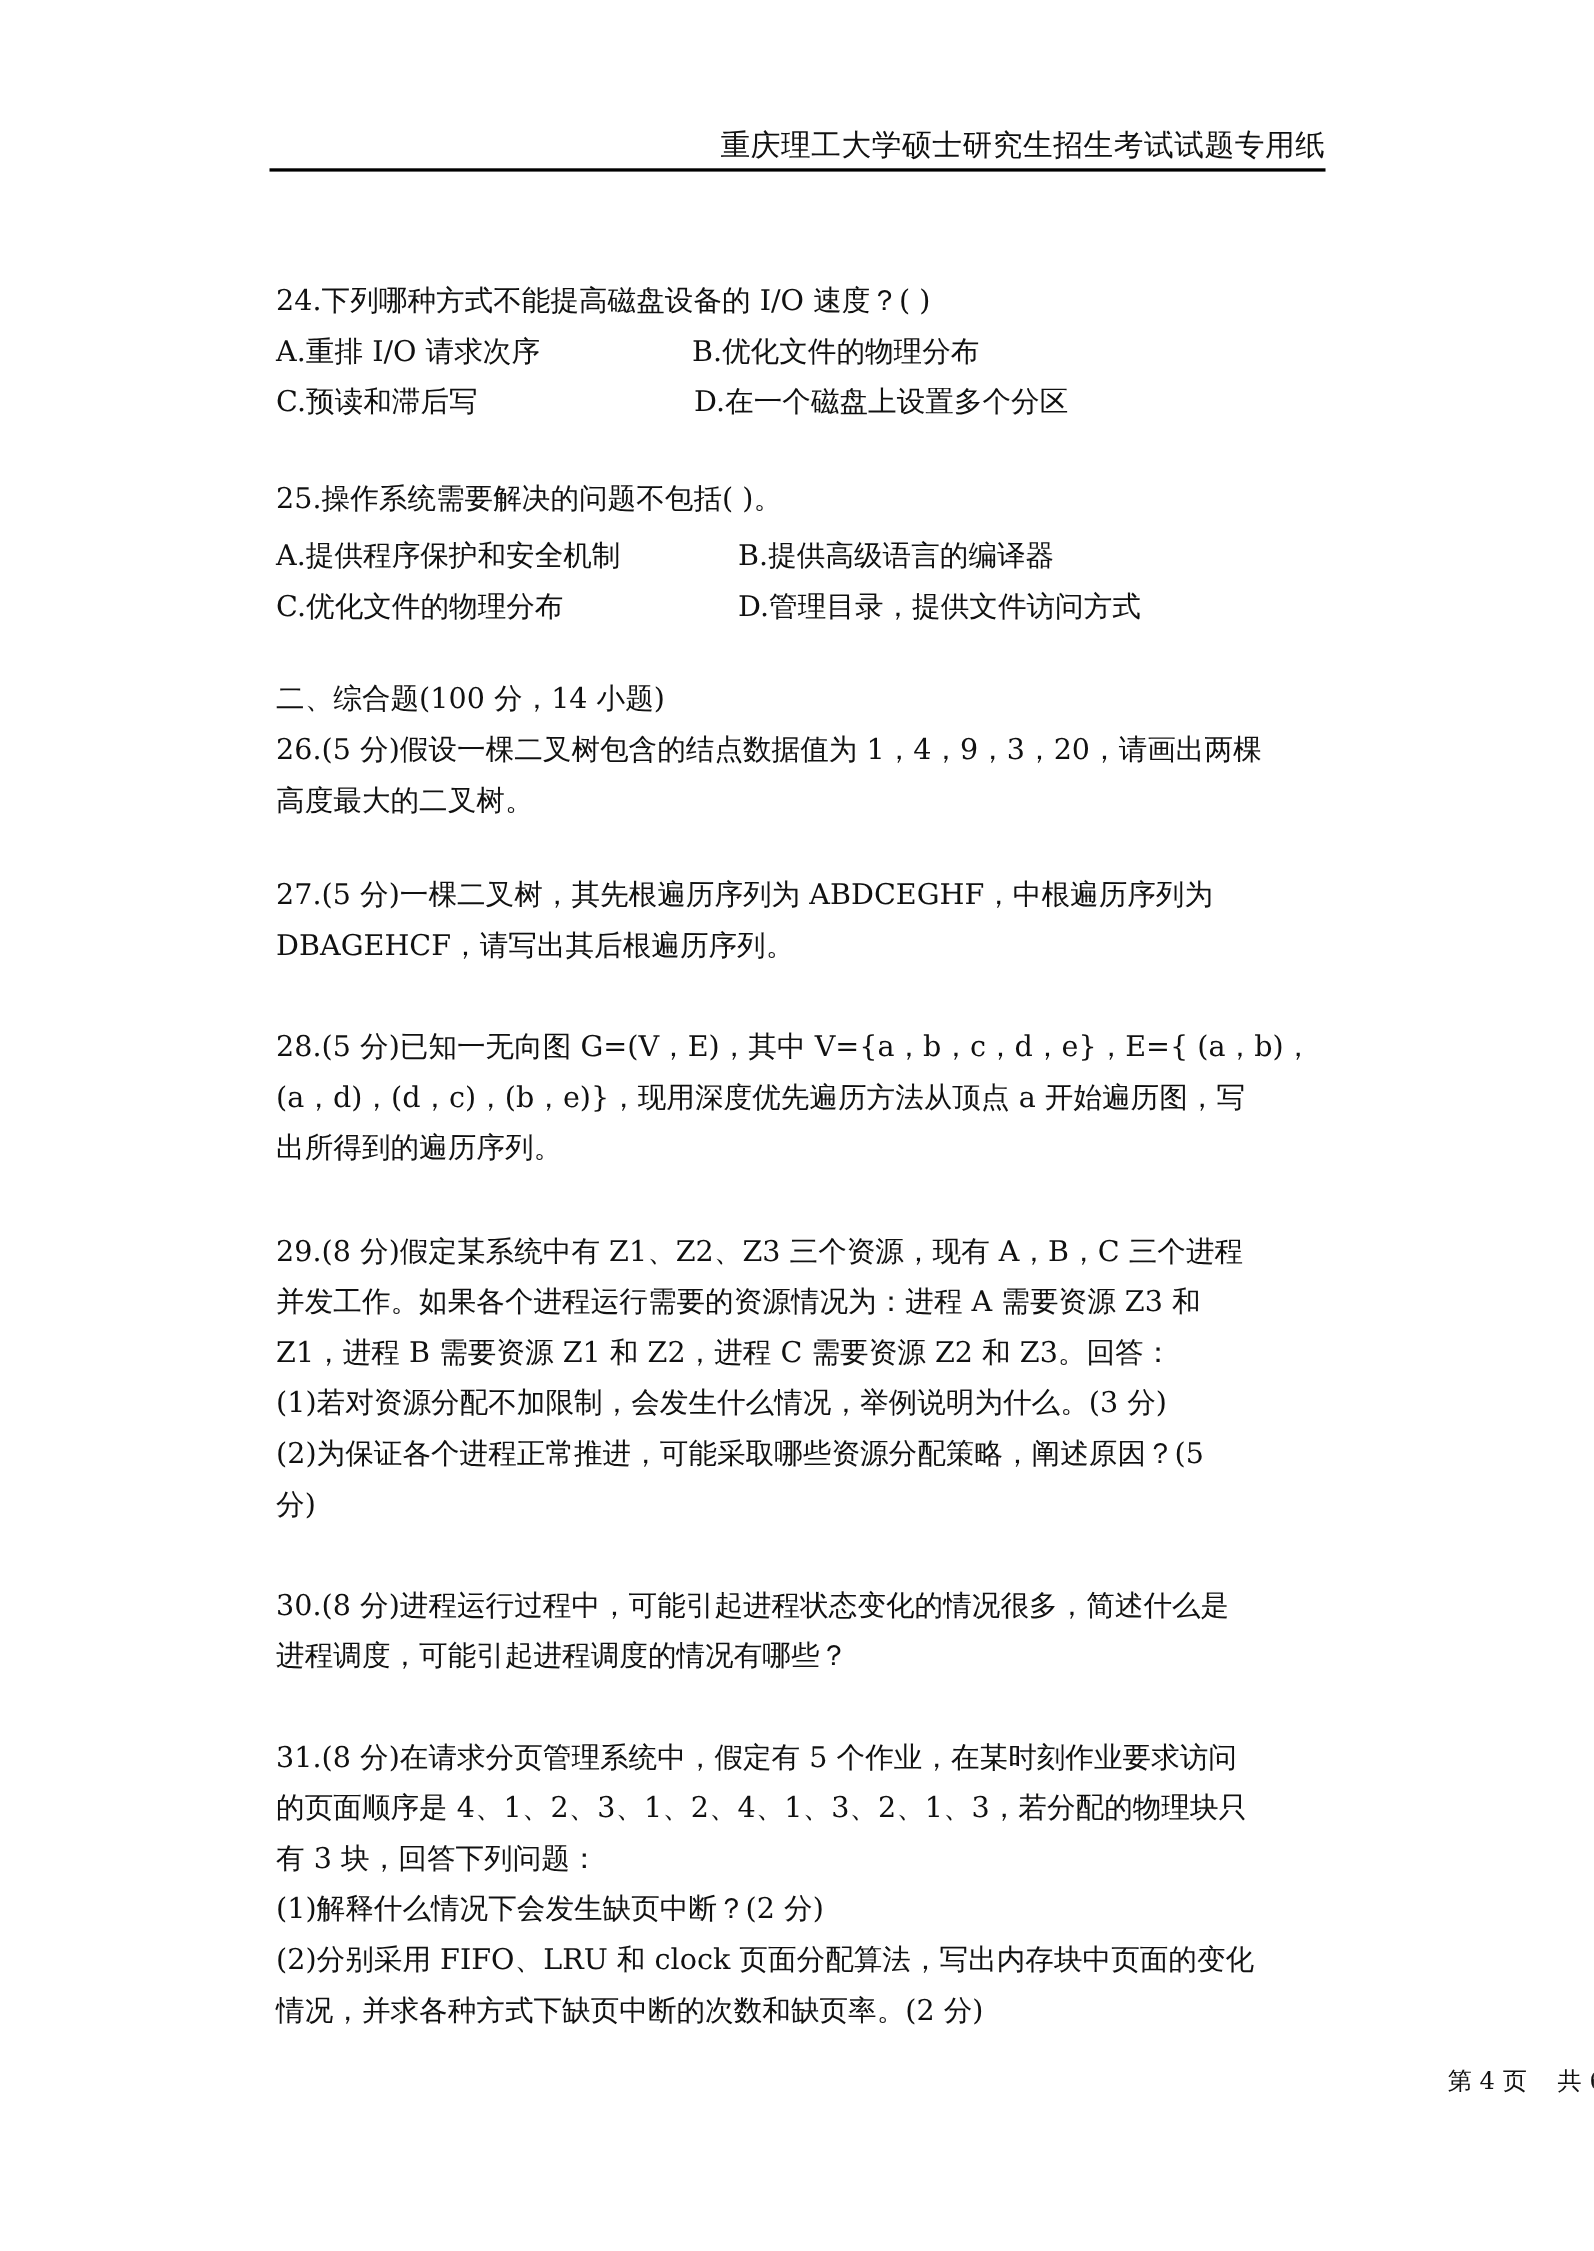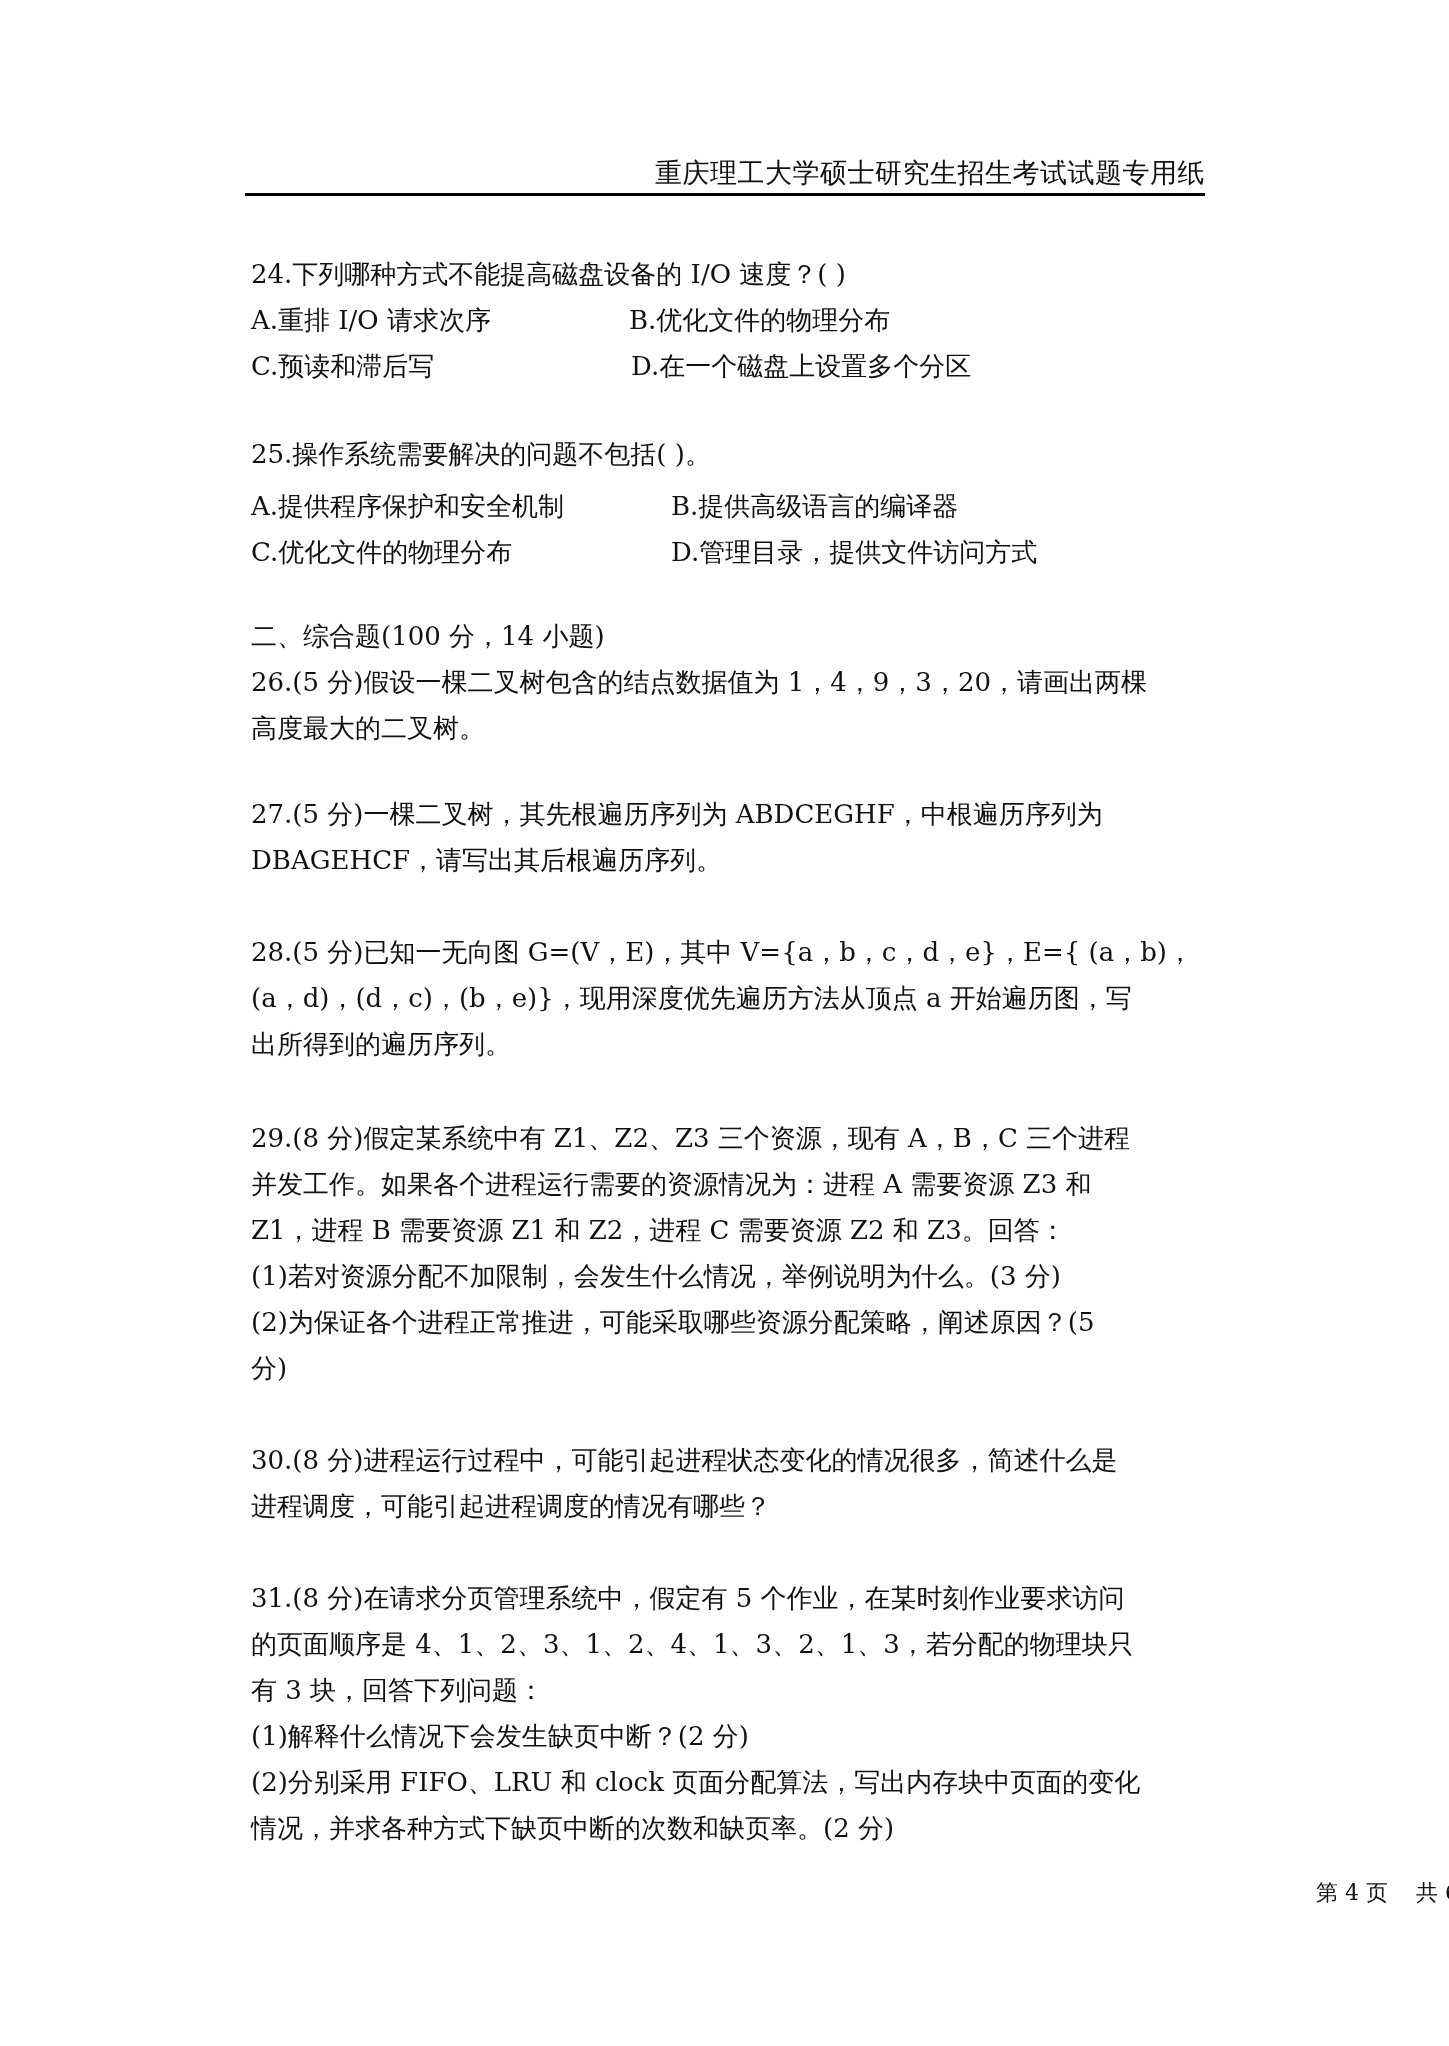--- a/index.html
+++ b/index.html
@@ -14,21 +14,20 @@
       overflow: hidden;
       font-family: "DejaVu Serif", "Liberation Serif", serif;
       color: #111111;
     }
     .page-header {
       position: absolute;
       left: 245px;
       top: 116px;
       width: 960px;
       height: 40px;
-      margin-top: 40px;
     }
     .header-title {
       position: absolute;
       right: 0;
       top: 0;
       font-size: 27px;
       line-height: 34px;
       letter-spacing: 0.5px;
       white-space: nowrap;
     }

